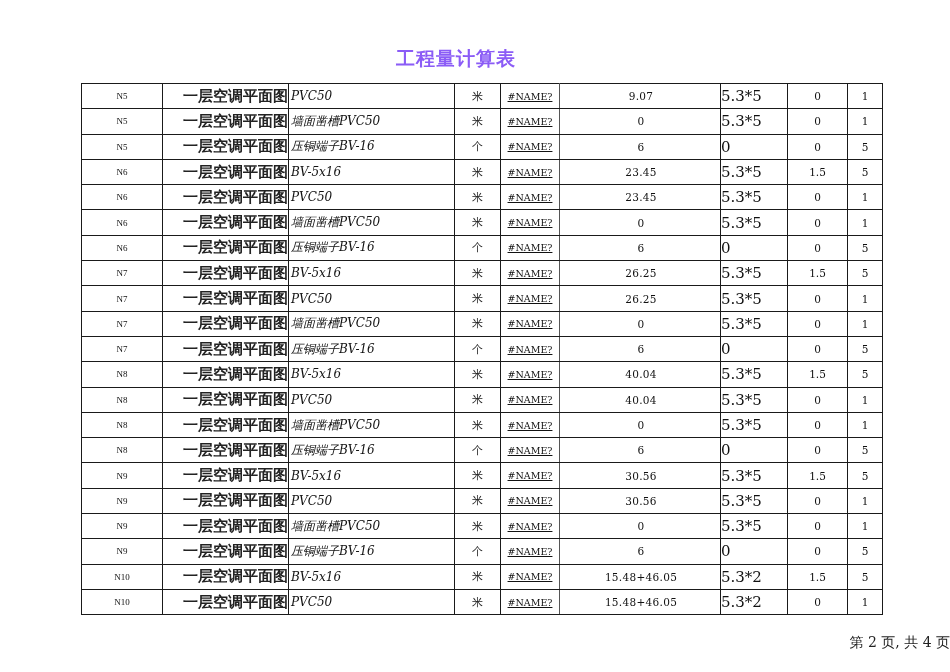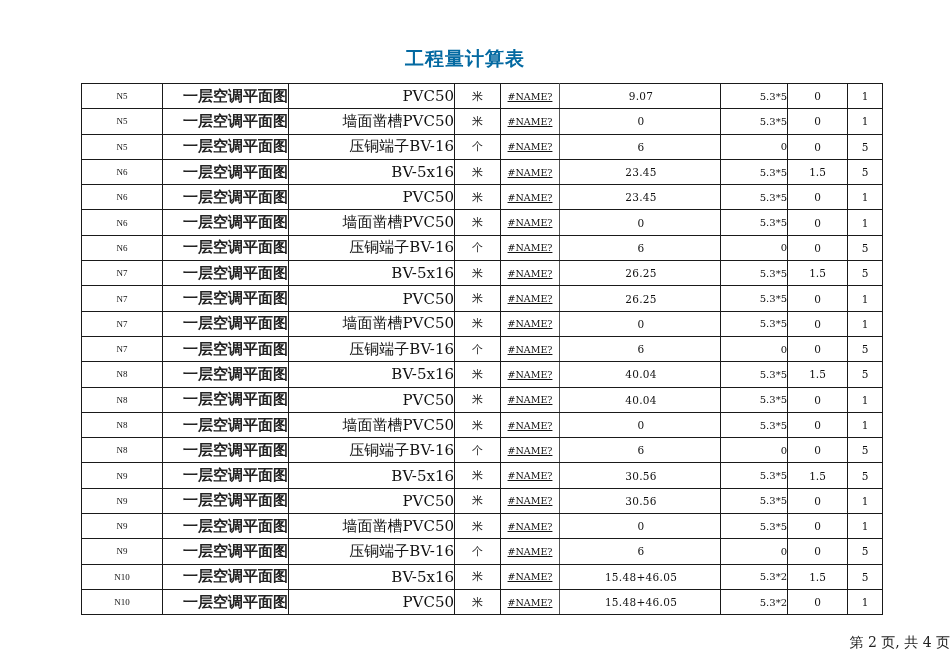--- a/index.html
+++ b/index.html
@@ -11,28 +11,28 @@
       width: 950px;
       height: 672px;
       position: relative;
       overflow: hidden;
       font-family: "DejaVu Serif", "Liberation Serif", serif;
       color: #111;
     }
     .title {
       position: absolute;
       top: 46px;
-      left: 10px;
+      left: 1px;
       width: 910px;
       text-align: center;
       font-family: "DejaVu Sans", "Liberation Sans", sans-serif;
       font-weight: bold;
       font-size: 19px;
       letter-spacing: 1px;
-      color: #0369a1;
+      color: #8b5cf6;
     }
     table.sheet {
       position: absolute;
       top: 83px;
       left: 81px;
       border-collapse: collapse;
       table-layout: fixed;
       width: 801px;
     }
     table.sheet td {
@@ -41,25 +41,25 @@
       padding: 0;
       font-size: 10px;
       white-space: nowrap;
       overflow: hidden;
       vertical-align: middle;
     }
     table.sheet tr:first-child td { border-top: 1.5px solid #1a1a1a; }
     table.sheet tr:last-child td { border-bottom: 1.5px solid #1a1a1a; }
     table.sheet td.c-code { text-align: center; font-size: 9px; font-family: Liberation Serif, serif; }
     table.sheet td.c-drawing { text-align: right; font-size: 15px; font-family: "DejaVu Sans", "Liberation Sans", sans-serif; font-weight: 700; color: #222; }
-    table.sheet td.c-item { text-align: right; padding-left: 2px; font-size: 15px; }
+    table.sheet td.c-item { text-align: left; padding-left: 2px; font-size: 12px; font-style: italic; }
     table.sheet td.c-unit { text-align: center; font-family: "DejaVu Sans", "Liberation Sans", sans-serif; font-size: 11px; color: #222; }
     table.sheet td.c-qty { text-align: center; font-size: 9.5px; border-left: 1.5px solid #555; border-right: 1.5px solid #555; text-decoration: underline; }
     table.sheet td.c-expr { text-align: center; padding-left: 2px; font-size: 10.5px; letter-spacing: 0.3px; }
-    table.sheet td.c-factor { text-align: right; font-size: 10px; }
+    table.sheet td.c-factor { text-align: left; font-size: 15px; }
     table.sheet td.c-extra { text-align: center; font-size: 10.5px; }
     table.sheet td.c-count { text-align: center; font-size: 10.5px; border-right: 1.5px solid #1a1a1a; }
     .footer {
       position: absolute;
       top: 634px;
       left: 0;
       width: 950px;
       text-align: right;
       font-size: 14px;
       color: #222;

